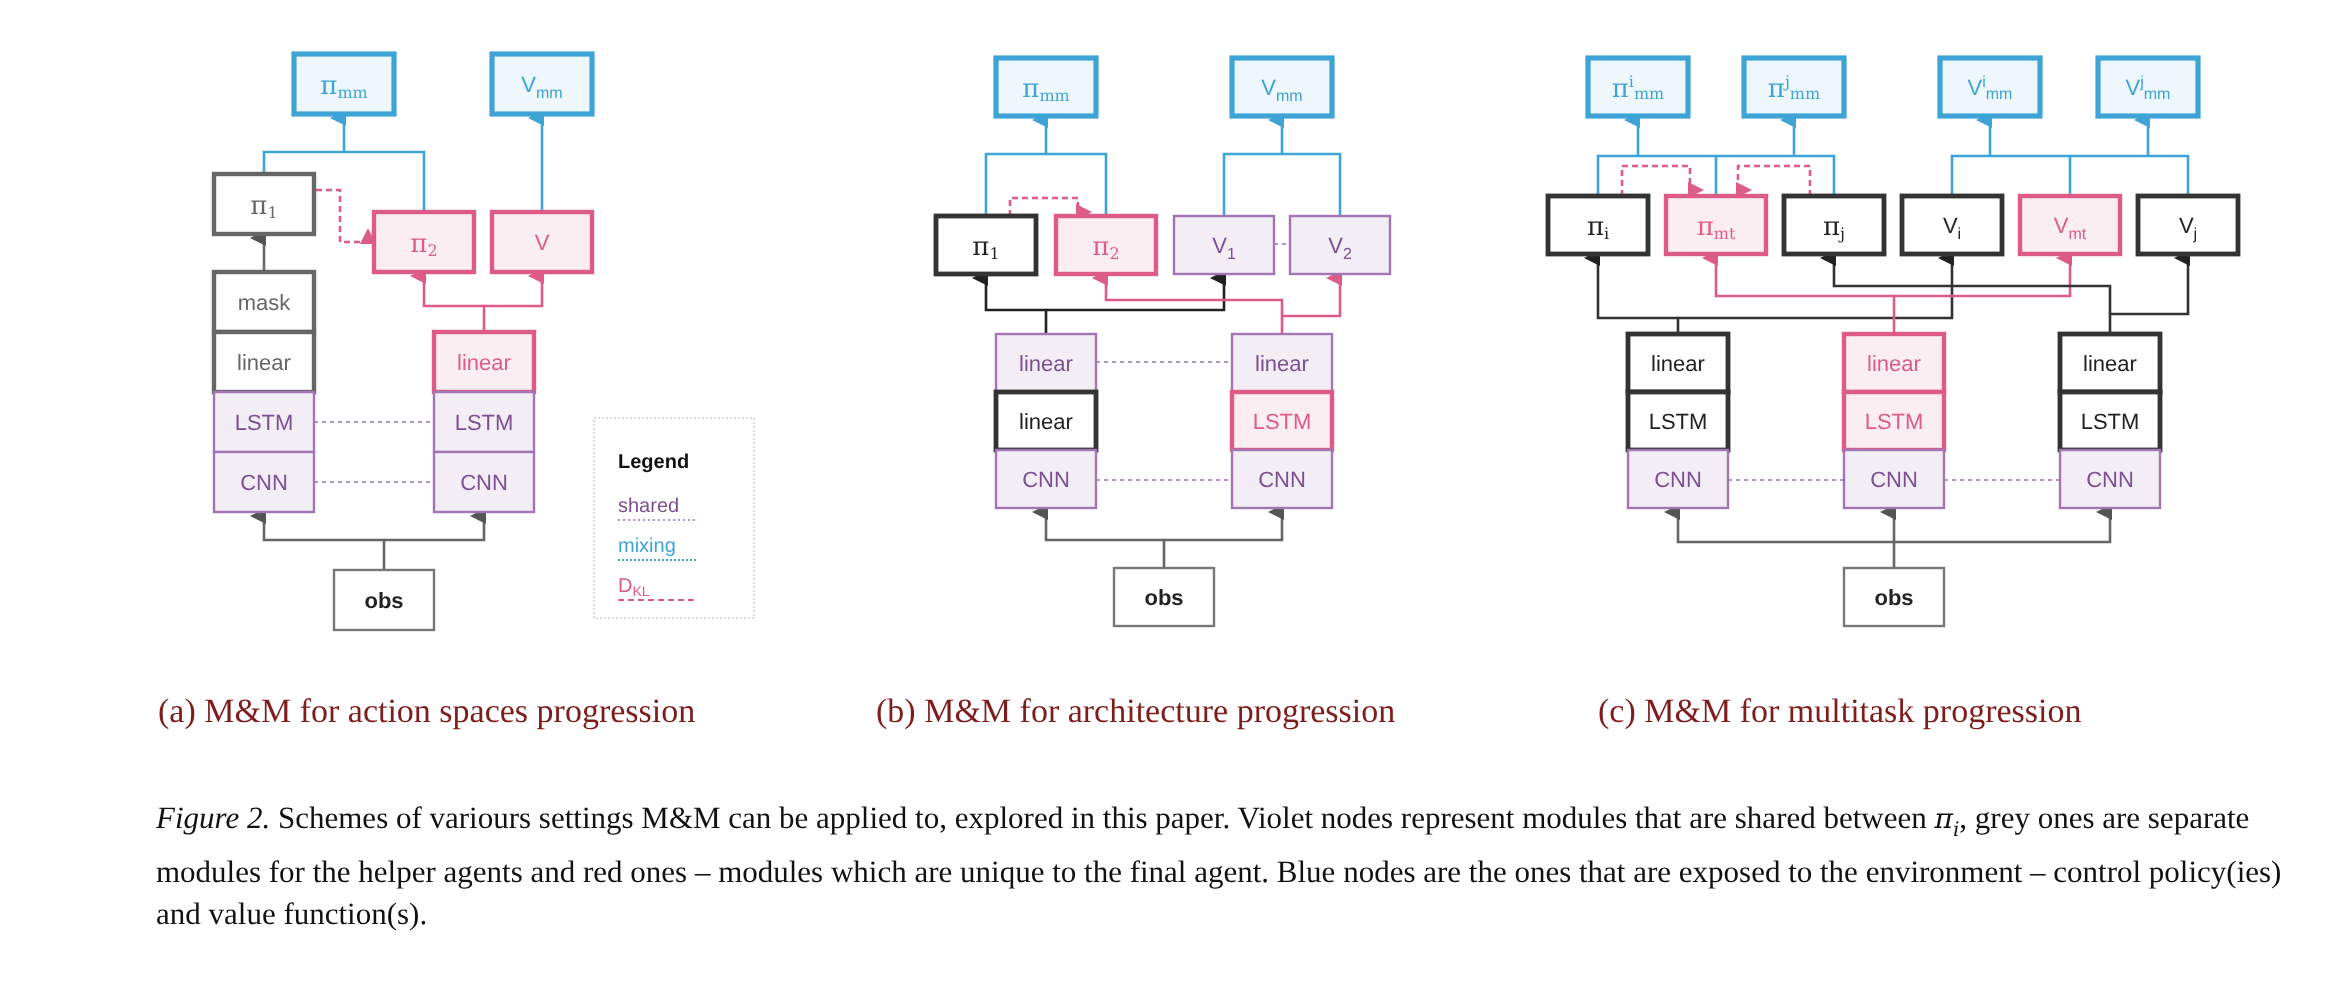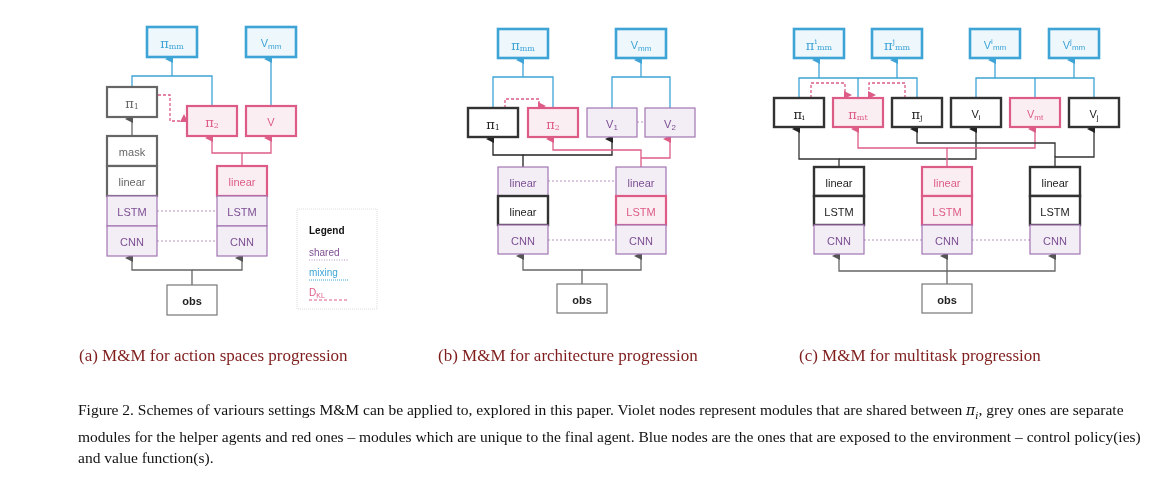--- a/index.html
+++ b/index.html
@@ -3,21 +3,21 @@
 <meta charset="utf-8">
 <style>
   html, body { margin: 0; padding: 0; background: #ffffff; }
   body { width: 1164px; height: 494px; position: relative; overflow: hidden; font-family: "Liberation Sans", sans-serif; }
   #fig { position: absolute; left: 0; top: 0; width: 1164px; height: 340px; }
   .node-text { font-family: "Liberation Sans", sans-serif; font-size: 11px; text-anchor: middle; dominant-baseline: central; }
   .greek { font-family: "DejaVu Serif", serif; font-size: 13px; }
   .sub { font-size: 8px; }
   .caption-sub { position: absolute; top: 346px; font-family: "Liberation Serif", serif; font-size: 17px; color: #7f1d1d; white-space: nowrap; }
   .caption-main { position: absolute; left: 78px; top: 399px; width: 1080px; font-family: "Liberation Serif", serif; font-size: 15.5px; line-height: 21px; color: #111; }
-  .caption-main .fig-label { }
+  .caption-main .fig-label { font-style: italic; }
   .caption-main .math { font-family: "DejaVu Serif", serif; font-style: italic; font-size: 14px; }
   .caption-main .math sub { font-size: 10px; }
 </style>
 </head>
 <body>
 
 <svg id="fig" xmlns="http://www.w3.org/2000/svg" width="1164" height="340" viewBox="0 0 1164 340">
   <defs>
     <marker id="arr-blue" markerWidth="8" markerHeight="8" refX="4" refY="7" orient="auto-start-reverse" markerUnits="userSpaceOnUse" viewBox="0 0 8 8">
         <path d="M0,8 L4,0 L8,8 z" fill="#3ea4d6"></path>

